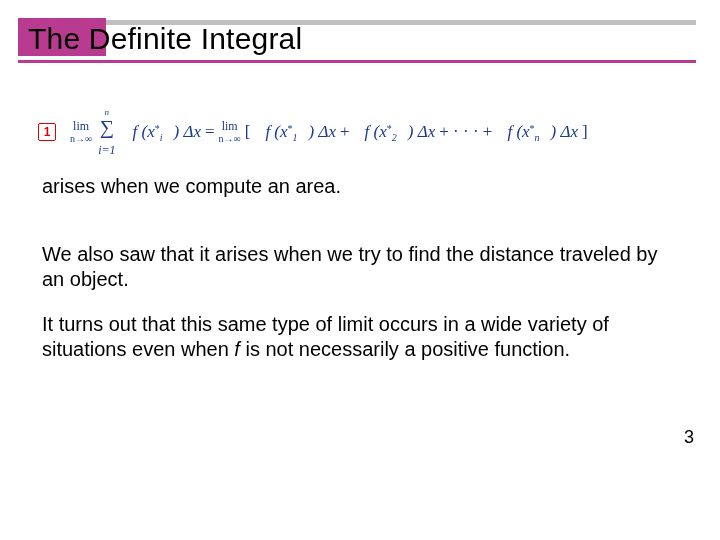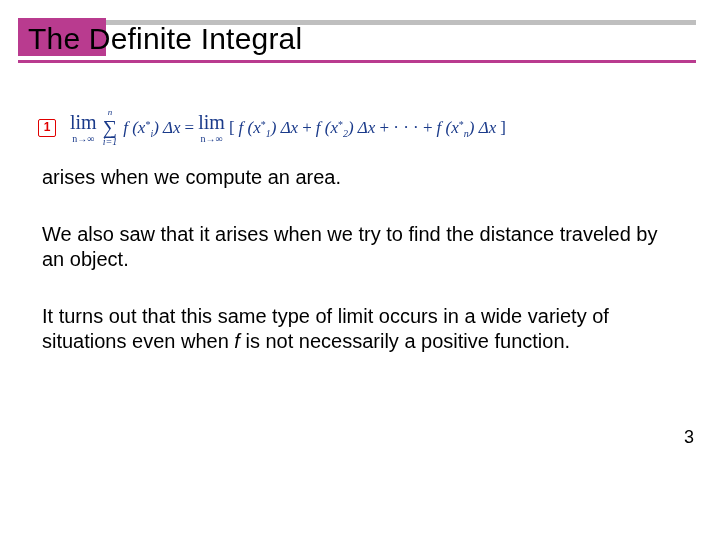--- a/index.html
+++ b/index.html
@@ -86,38 +86,38 @@
     gap: 4px;
     font-size: 17px;
     white-space: nowrap;
   }
   .limchunk {
     display: flex;
     flex-direction: column;
     align-items: center;
     line-height: 1;
   }
-  .limtop { font-size: 20px; }
+  .limtop { font-size: 12px; }
   .limbot { font-size: 10px; margin-top: 2px; }
   .sumchunk {
     display: flex;
     flex-direction: column;
     align-items: center;
     line-height: 1;
     margin: 0 2px;
   }
   .sumtop { font-size: 9px; font-style: italic; margin-bottom: 1px; }
   .sigma { font-size: 20px; line-height: 0.9; }
-  .sumbot { font-size: 10px; font-style: italic; margin-top: 1px; }
-  .term { font-style: italic; }
+  .sumbot { font-size: 12px; font-style: italic; margin-top: 8px; }
+  .term { font-style: italic; margin-left: 11px; }
   .sub { font-size: 10px; font-style: italic; position: relative; top: 4px; }
   .sup { font-size: 10px; position: relative; top: -5px; }
   .p2 { margin-top: 7px; }
-  .p3 { margin-top: 32px; }
-  .p4 { margin-top: 32px; }
+  .p3 { margin-top: 43px; }
+  .p4 { margin-top: 20px; }
   .italic { font-style: italic; }
   .page-num {
     position: absolute;
     right: 26px;
     bottom: 16px;
     font-size: 18px;
   }
 </style>
 </head>
 <body>

